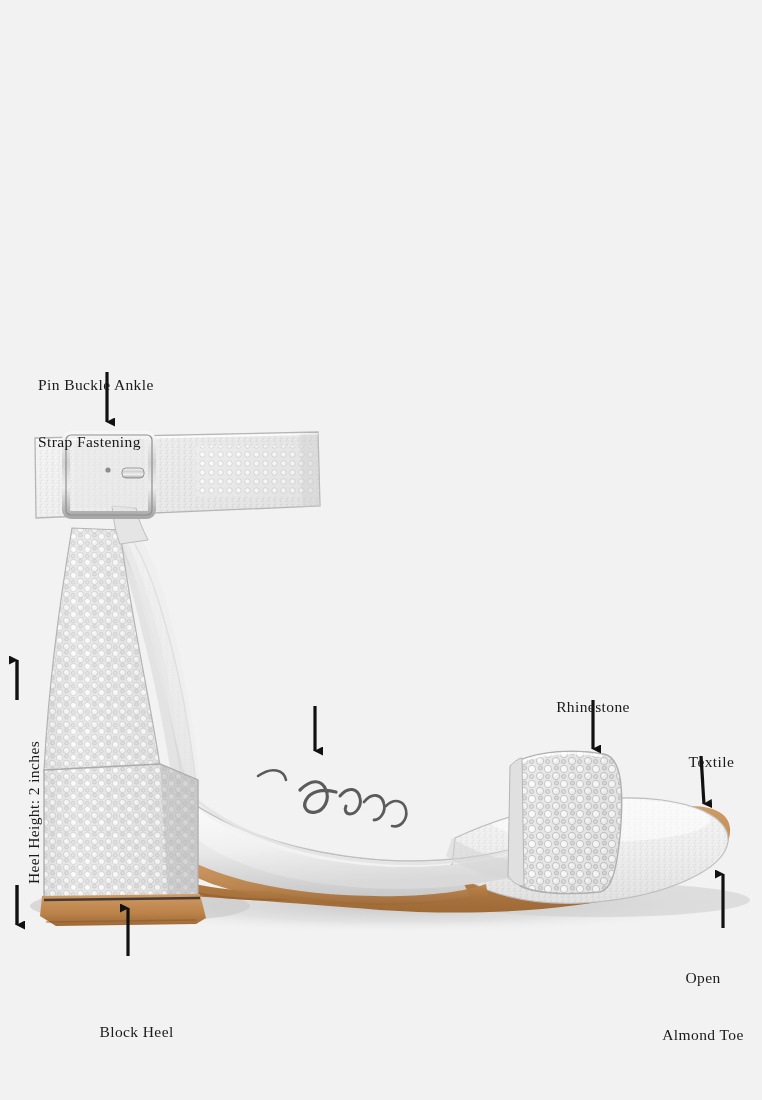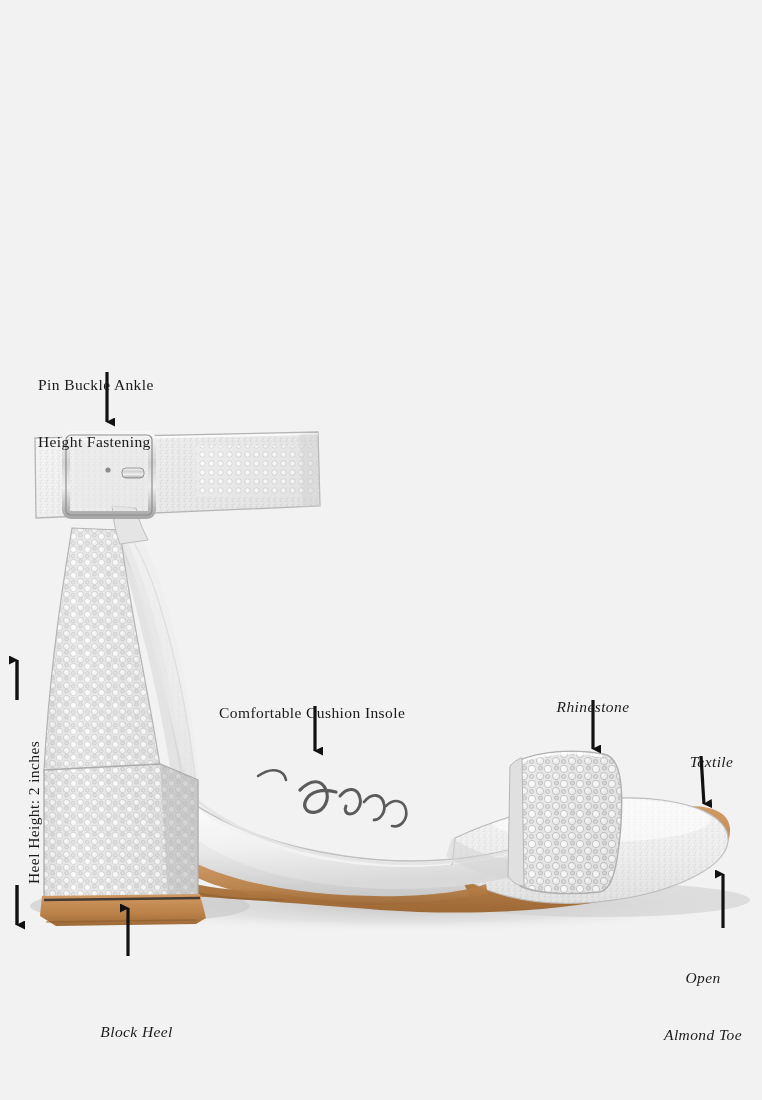--- a/index.html
+++ b/index.html
@@ -17,21 +17,21 @@
   }
   .label {
     position: absolute;
     color: #1a1a1a;
     font-size: 15.5px;
     line-height: 19px;
     letter-spacing: .4px;
     white-space: pre;
     font-family: "Liberation Serif", "DejaVu Serif", serif;
   }
-  .label.center { text-align: center; font-style: italic; }
+  .label.center { text-align: center; }
   .label.vertical {
     transform: rotate(-90deg);
     transform-origin: left top;
     white-space: nowrap;
   }
   .shoe-wrap {
     position: absolute;
     left: 0; top: 0;
     width: 762px; height: 1100px;
     pointer-events: none;
@@ -267,30 +267,27 @@
 
     <line x1="701" y1="756" x2="704" y2="804" stroke="#111111" stroke-width="3.2" marker-end="url(#headDown)"></line>
 
     <line x1="723" y1="928" x2="723" y2="874" stroke="#111111" stroke-width="3.2" marker-end="url(#headUp)"></line>
 
     <line x1="128" y1="956" x2="128" y2="908" stroke="#111111" stroke-width="3.2" marker-end="url(#headUp)"></line>
   </svg>
 
   <div class="label" style="left:38px; top:337px;">
     <div>Pin Buckle Ankle</div>
-    <div>Height Fastening</div>
+    <div>Strap Fastening</div>
   </div>
 
   <div class="label vertical" style="left:24px; top:884px;">
     <span>Heel Height: 2 inches</span>
   </div>
 
-  <div class="label" style="left:202px; top:684px;">
-    <span>Comfortable Cushion Insole</span>
-  </div>
 
   <div class="label center" style="left:493px; top:659px; width:200px;">
     <div>Rhinestone</div>
   </div>
 
   <div class="label center" style="left:643px; top:733px; width:120px;">
     <span>Textile</span>
   </div>
 
   <div class="label center" style="left:613px; top:930px; width:180px;">

